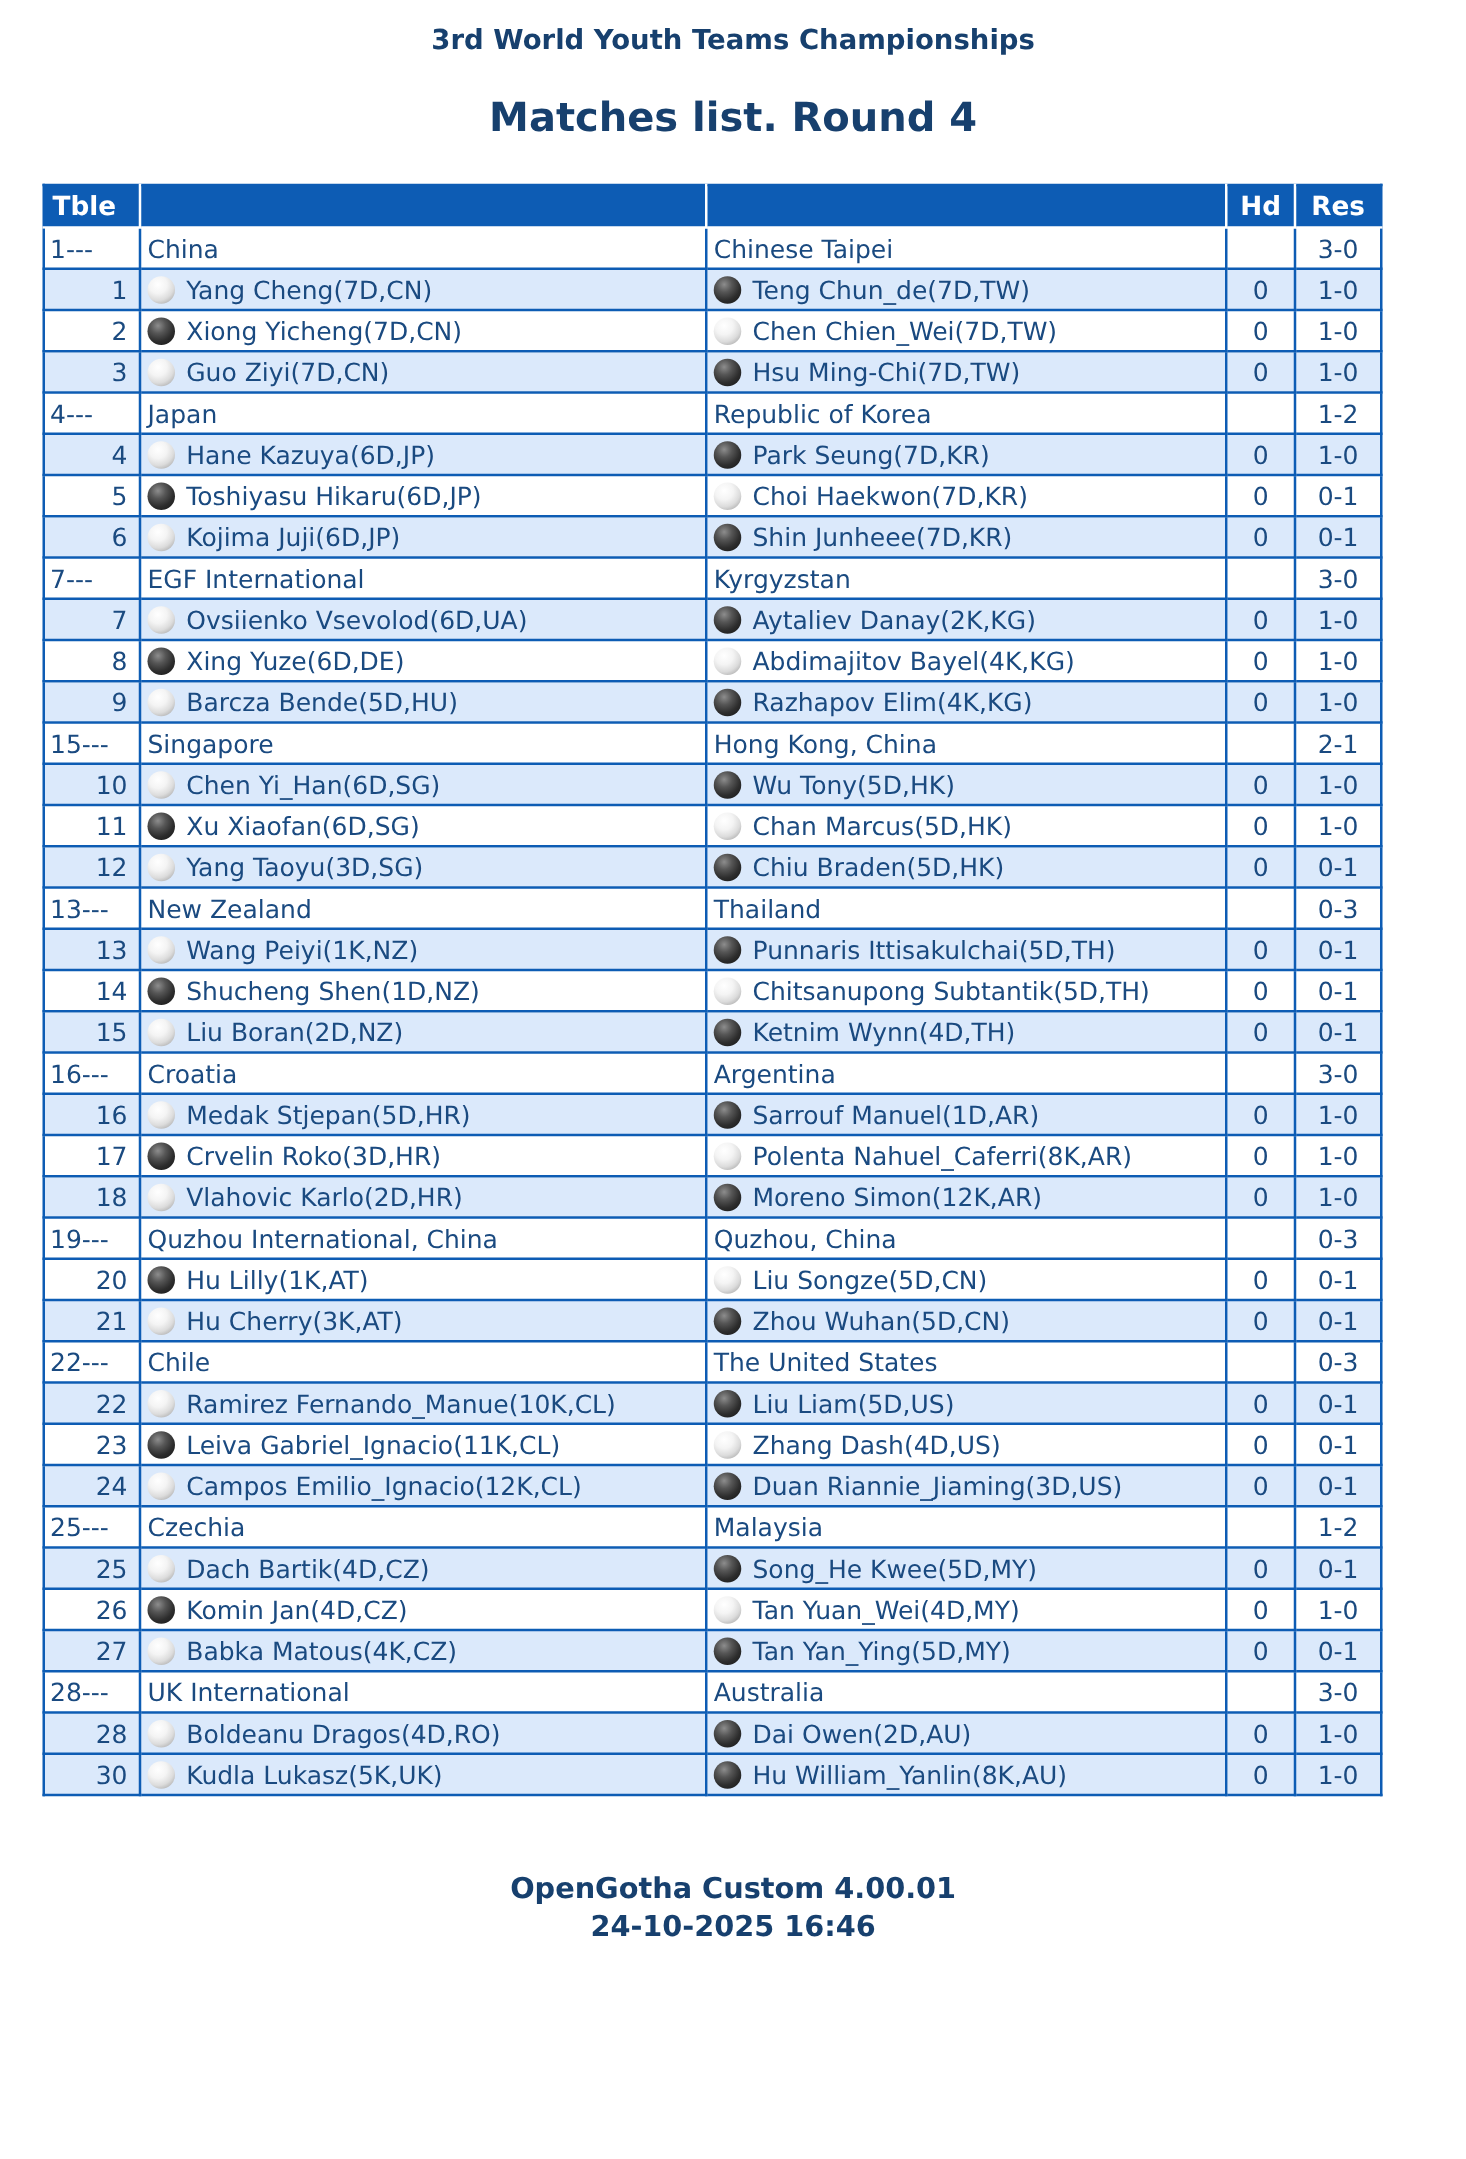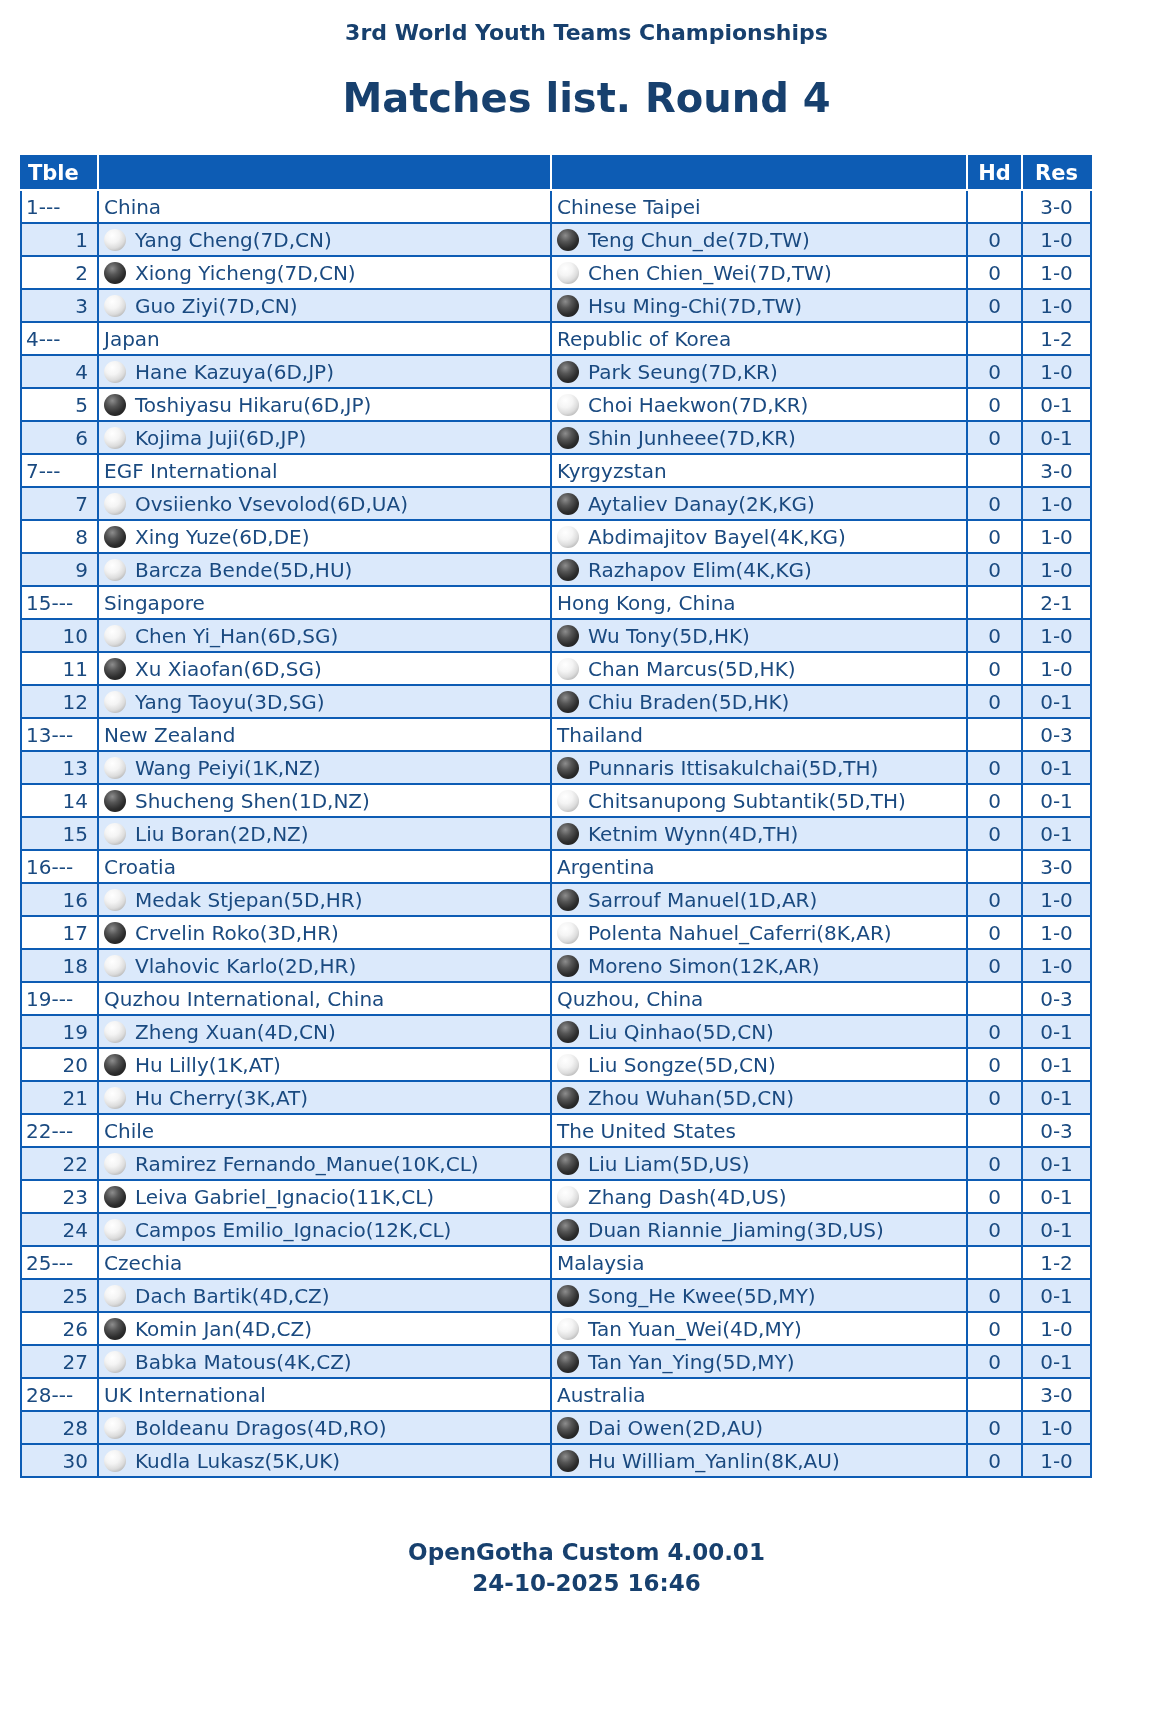--- a/index.html
+++ b/index.html
@@ -20,28 +20,28 @@
   .page-title {
     margin: 20px 0 0 0;
     text-align: center;
     font-size: 22px;
     font-weight: bold;
     color: var(--title-c);
   }
   .page-subtitle {
     margin: 30px 0 0 0;
     text-align: center;
-    font-size: 40px;
+    font-size: 32px;
     font-weight: bold;
     color: var(--title-c);
   }
   table.matches {
     border-collapse: collapse;
     table-layout: fixed;
-    margin: 34px 0 0 20px;
+    margin: 34px 0 0 34px;
     width: 1070px;
     font-size: 20px;
     color: var(--text-c);
   }
   col.c1 { width: 77px; }
   col.c2 { width: 453px; }
   col.c3 { width: 416px; }
   col.c4 { width: 55px; }
   col.c5 { width: 69px; }
   th {
@@ -286,27 +286,20 @@
         <td class="c-hd">0</td>
         <td class="c-res">1-0</td>
       </tr>
       <tr class="team-row">
         <td class="c-num team-num">19---</td>
         <td class="c-name">Quzhou International, China</td>
         <td class="c-name">Quzhou, China</td>
         <td class="c-hd"></td>
         <td class="c-res">0-3</td>
       </tr>
-      <tr class="board-row alt">
-        <td class="c-num board-num">19</td>
-        <td class="c-name"><span class="stone white"></span><span>Zheng Xuan(4D,CN)</span></td>
-        <td class="c-name"><span class="stone black"></span><span>Liu Qinhao(5D,CN)</span></td>
-        <td class="c-hd">0</td>
-        <td class="c-res">0-1</td>
-      </tr>
       <tr class="board-row">
         <td class="c-num board-num">20</td>
         <td class="c-name"><span class="stone black"></span><span>Hu Lilly(1K,AT)</span></td>
         <td class="c-name"><span class="stone white"></span><span>Liu Songze(5D,CN)</span></td>
         <td class="c-hd">0</td>
         <td class="c-res">0-1</td>
       </tr>
       <tr class="board-row alt">
         <td class="c-num board-num">21</td>
         <td class="c-name"><span class="stone white"></span><span>Hu Cherry(3K,AT)</span></td>

